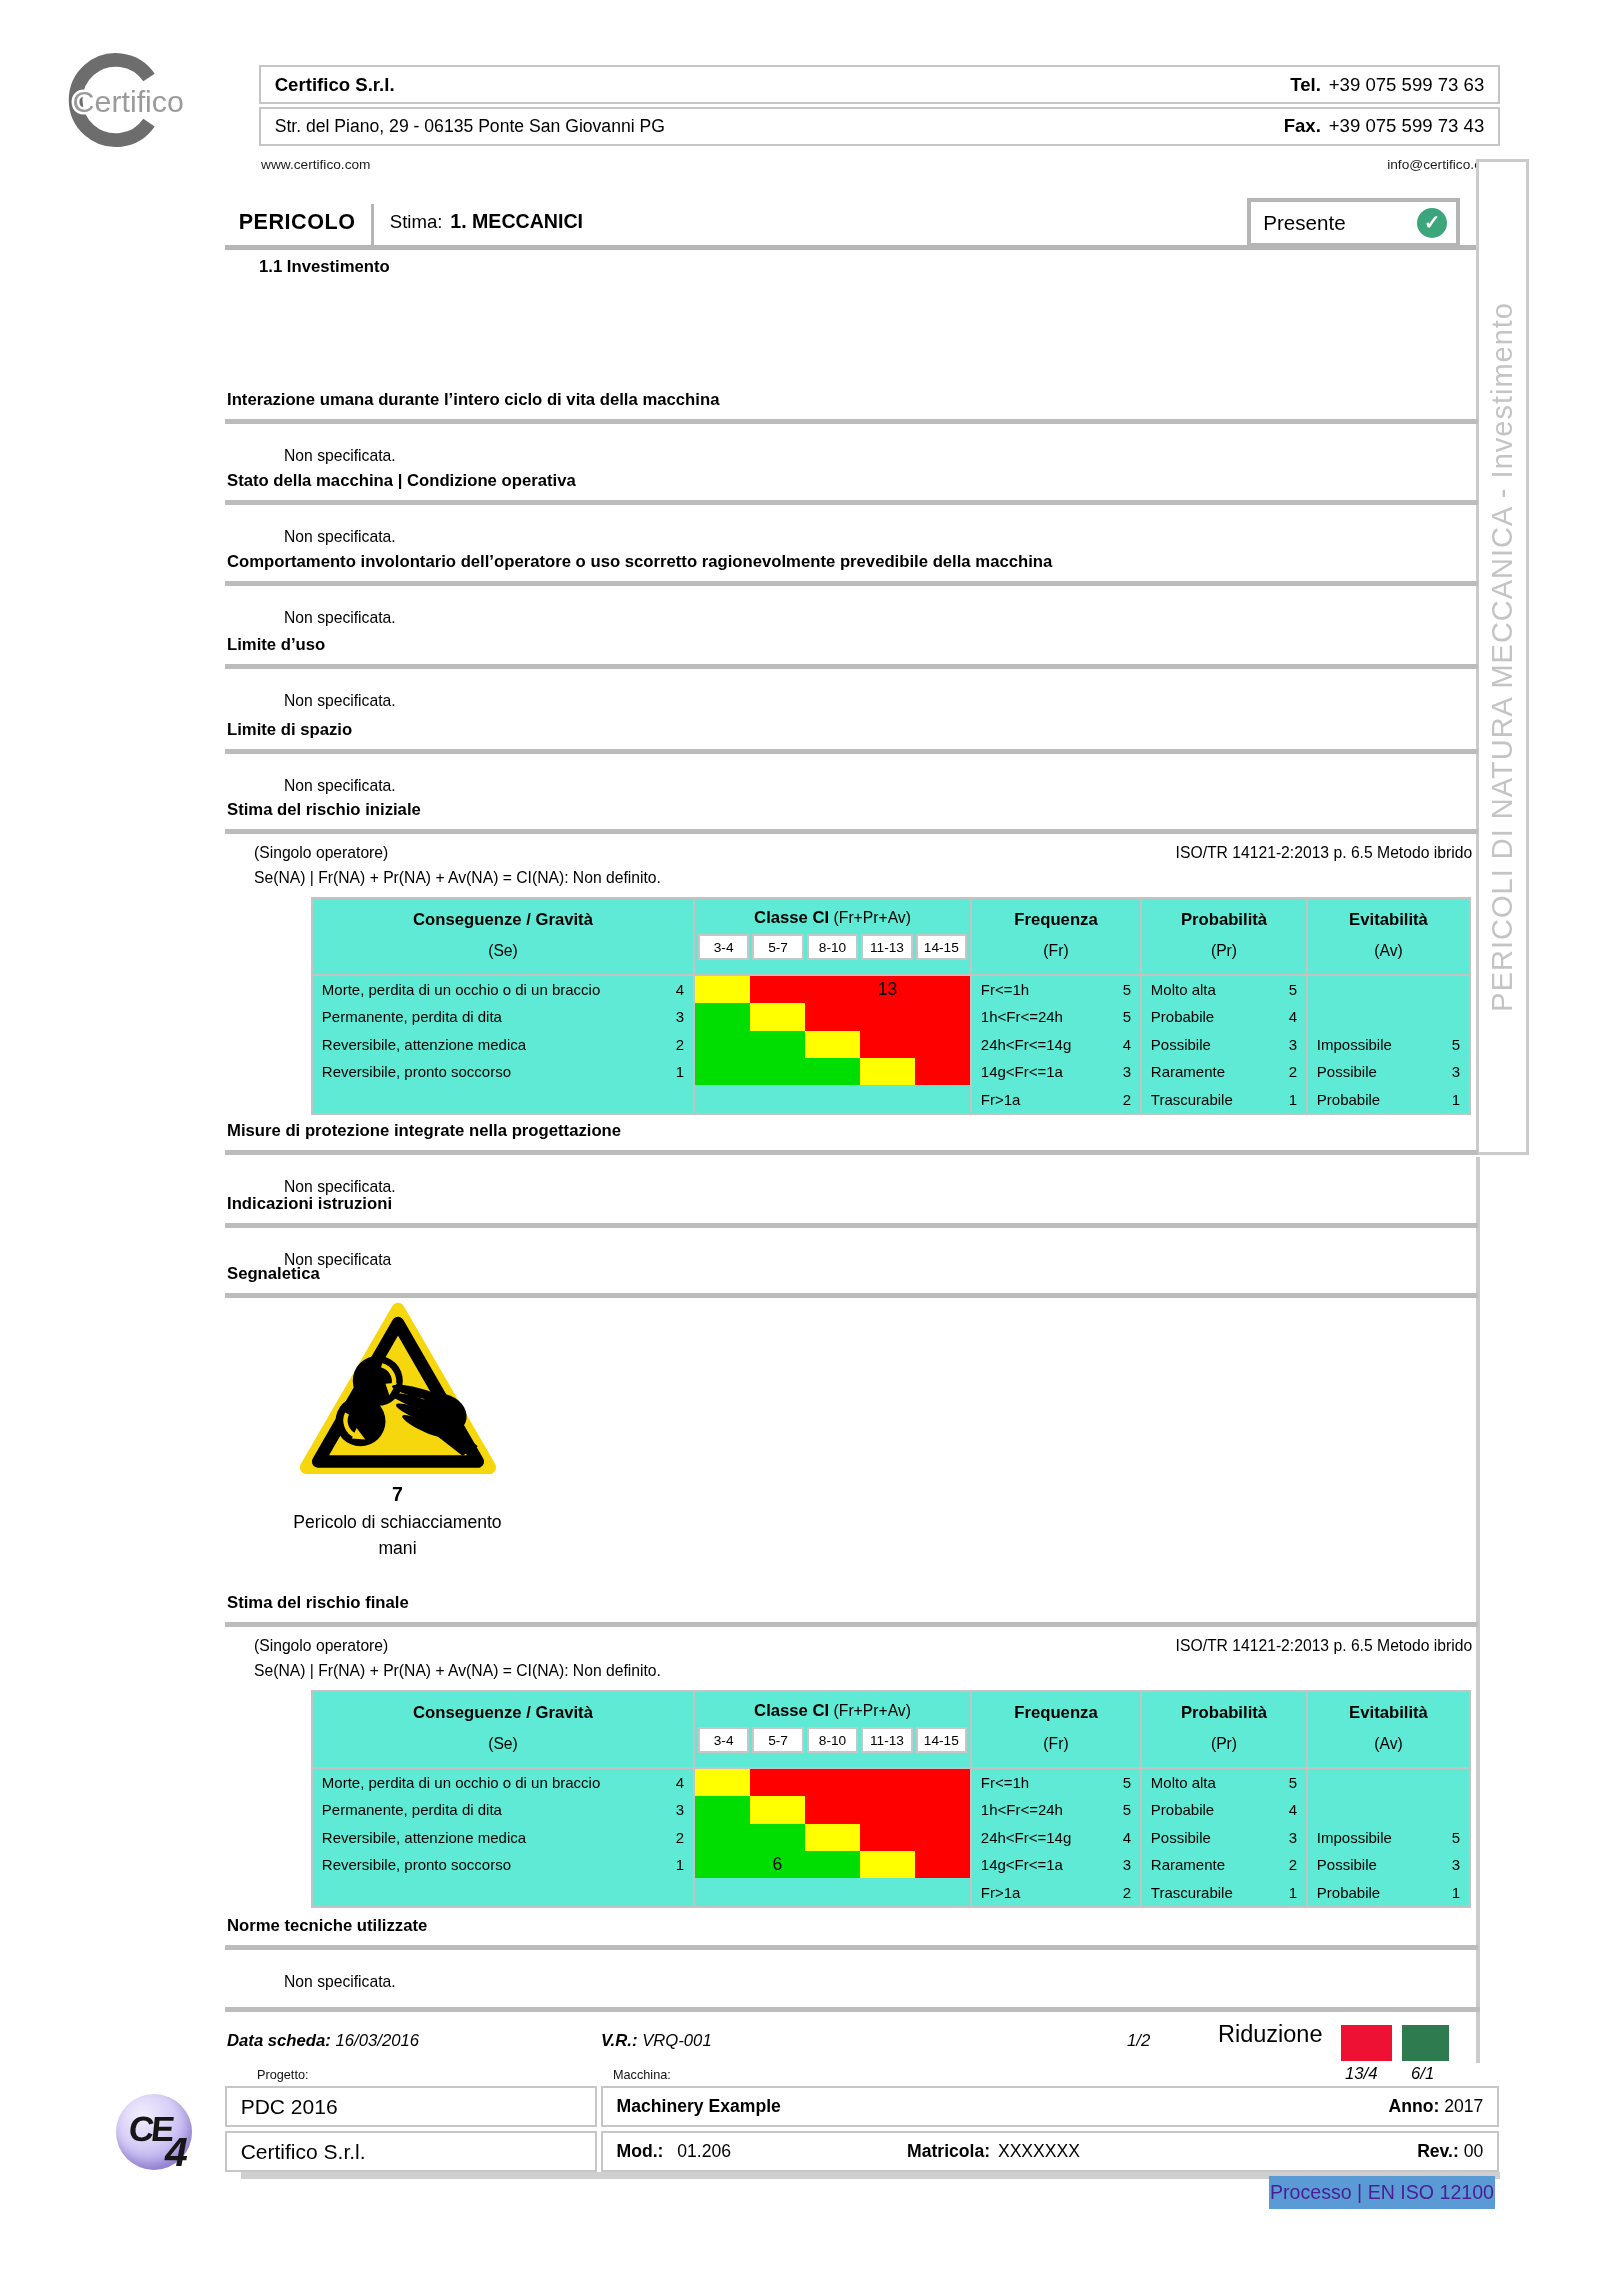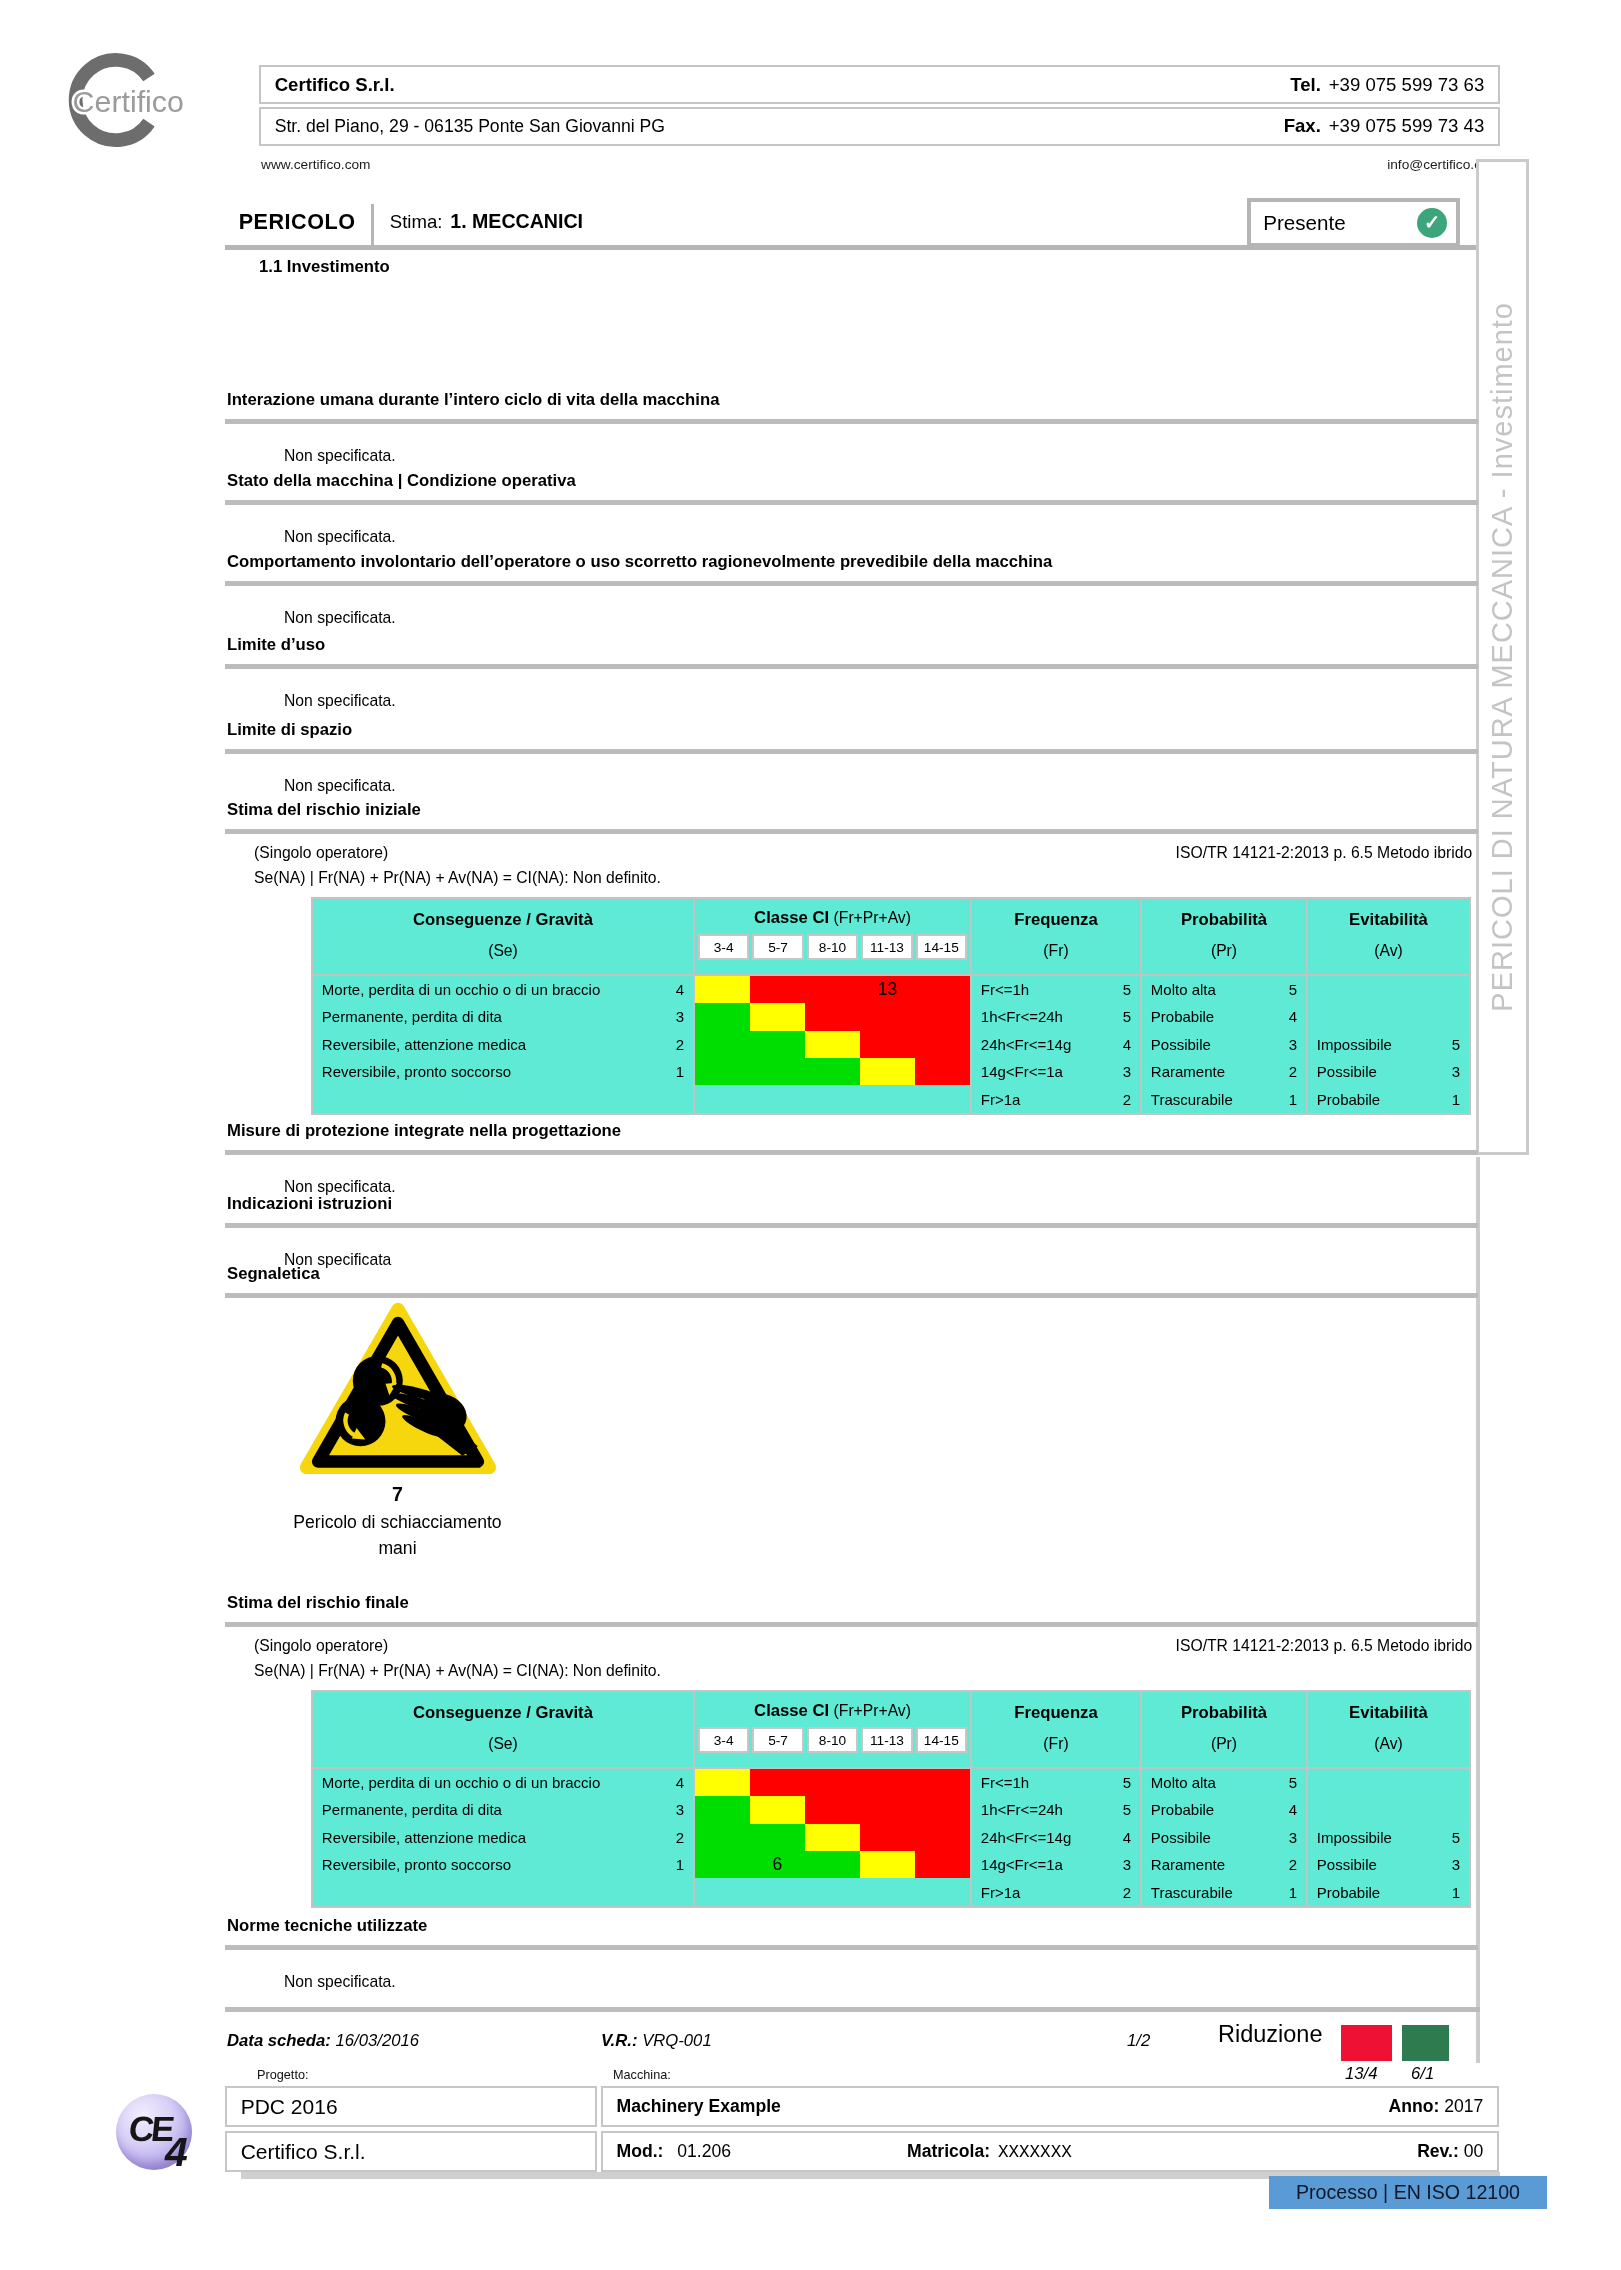--- a/index.html
+++ b/index.html
@@ -87,32 +87,32 @@
   .f-sq {position:absolute; top:2025px; height:36px;}
   .f-small-lbl {position:absolute; font-size:12.7px; color:#111;}
   .f-row {position:absolute; left:225px; width:1274px; height:41px; display:flex;}
   .f-cell {border:2.9px solid #c6c6c6; box-sizing:border-box; display:flex; align-items:center;
            padding:0 13.7px; background:#fff;}
   .f-cell1 {width:372px; font-size:21px;}
   .f-cell2 {flex:1; margin-left:3.9px; font-size:17.6px;}
   .f-machinery {font-weight:bold;}
   .f-right {margin-left:auto;}
   .f-gap180 {margin-left:176px;}
-  .f-gap8 {margin-left:7.8px;font-family:Liberation Mono, monospace;}
+  .f-gap8 {margin-left:7.8px;}
   .f-gap14 {margin-left:13.7px;}
   .f-shadow {position:absolute; left:241px; top:2172px; width:1259px; height:6.9px; background:#cfcfcf;}
   .ce-ball {position:absolute; left:116px; top:2094px; width:76px; height:76px; border-radius:50%;
             background:radial-gradient(circle at 35% 28%, #f2edfe 0%, #d8cff7 40%, #b2a3e9 75%, #9c8ade 100%);
             box-shadow:inset -2.9px -6.9px 9.8px rgba(90,70,160,.35);}
   .ce-main {position:absolute; left:12.7px; top:14.7px; font-size:35px; font-weight:bold;
             transform:skewX(-6deg); letter-spacing:-2.9px; color:#161616;}
   .ce-sub {position:absolute; left:49px; top:35px; font-size:41px; font-style:italic;
            font-weight:bold; color:#161616;}
-  .processo {position:absolute; left:1269px; top:2176px; height:33px; padding:0 27px;
-             color:#0f172a; font-size:19.6px; display:flex; align-items:center; justify-content:center;}
+  .processo {position:absolute; left:1269px; top:2176px; height:33px; padding:0 1px;
+             color:#4c1d95; font-size:19.6px; display:flex; align-items:center; justify-content:center;}
 </style>
 </head>
 <body>
 
 <div class="page">
 
   <svg class="logo" width="186" height="106" viewBox="0 0 190 108">
     <path d="M 96 29 A 41 41 0 1 0 96 75" fill="none" stroke="#6d6d6d" stroke-width="14"></path>
     <text x="18" y="64" font-size="31" fill="#9b9b9b" stroke="#ffffff" stroke-width="5" paint-order="stroke">Certifico</text>
   </svg>

